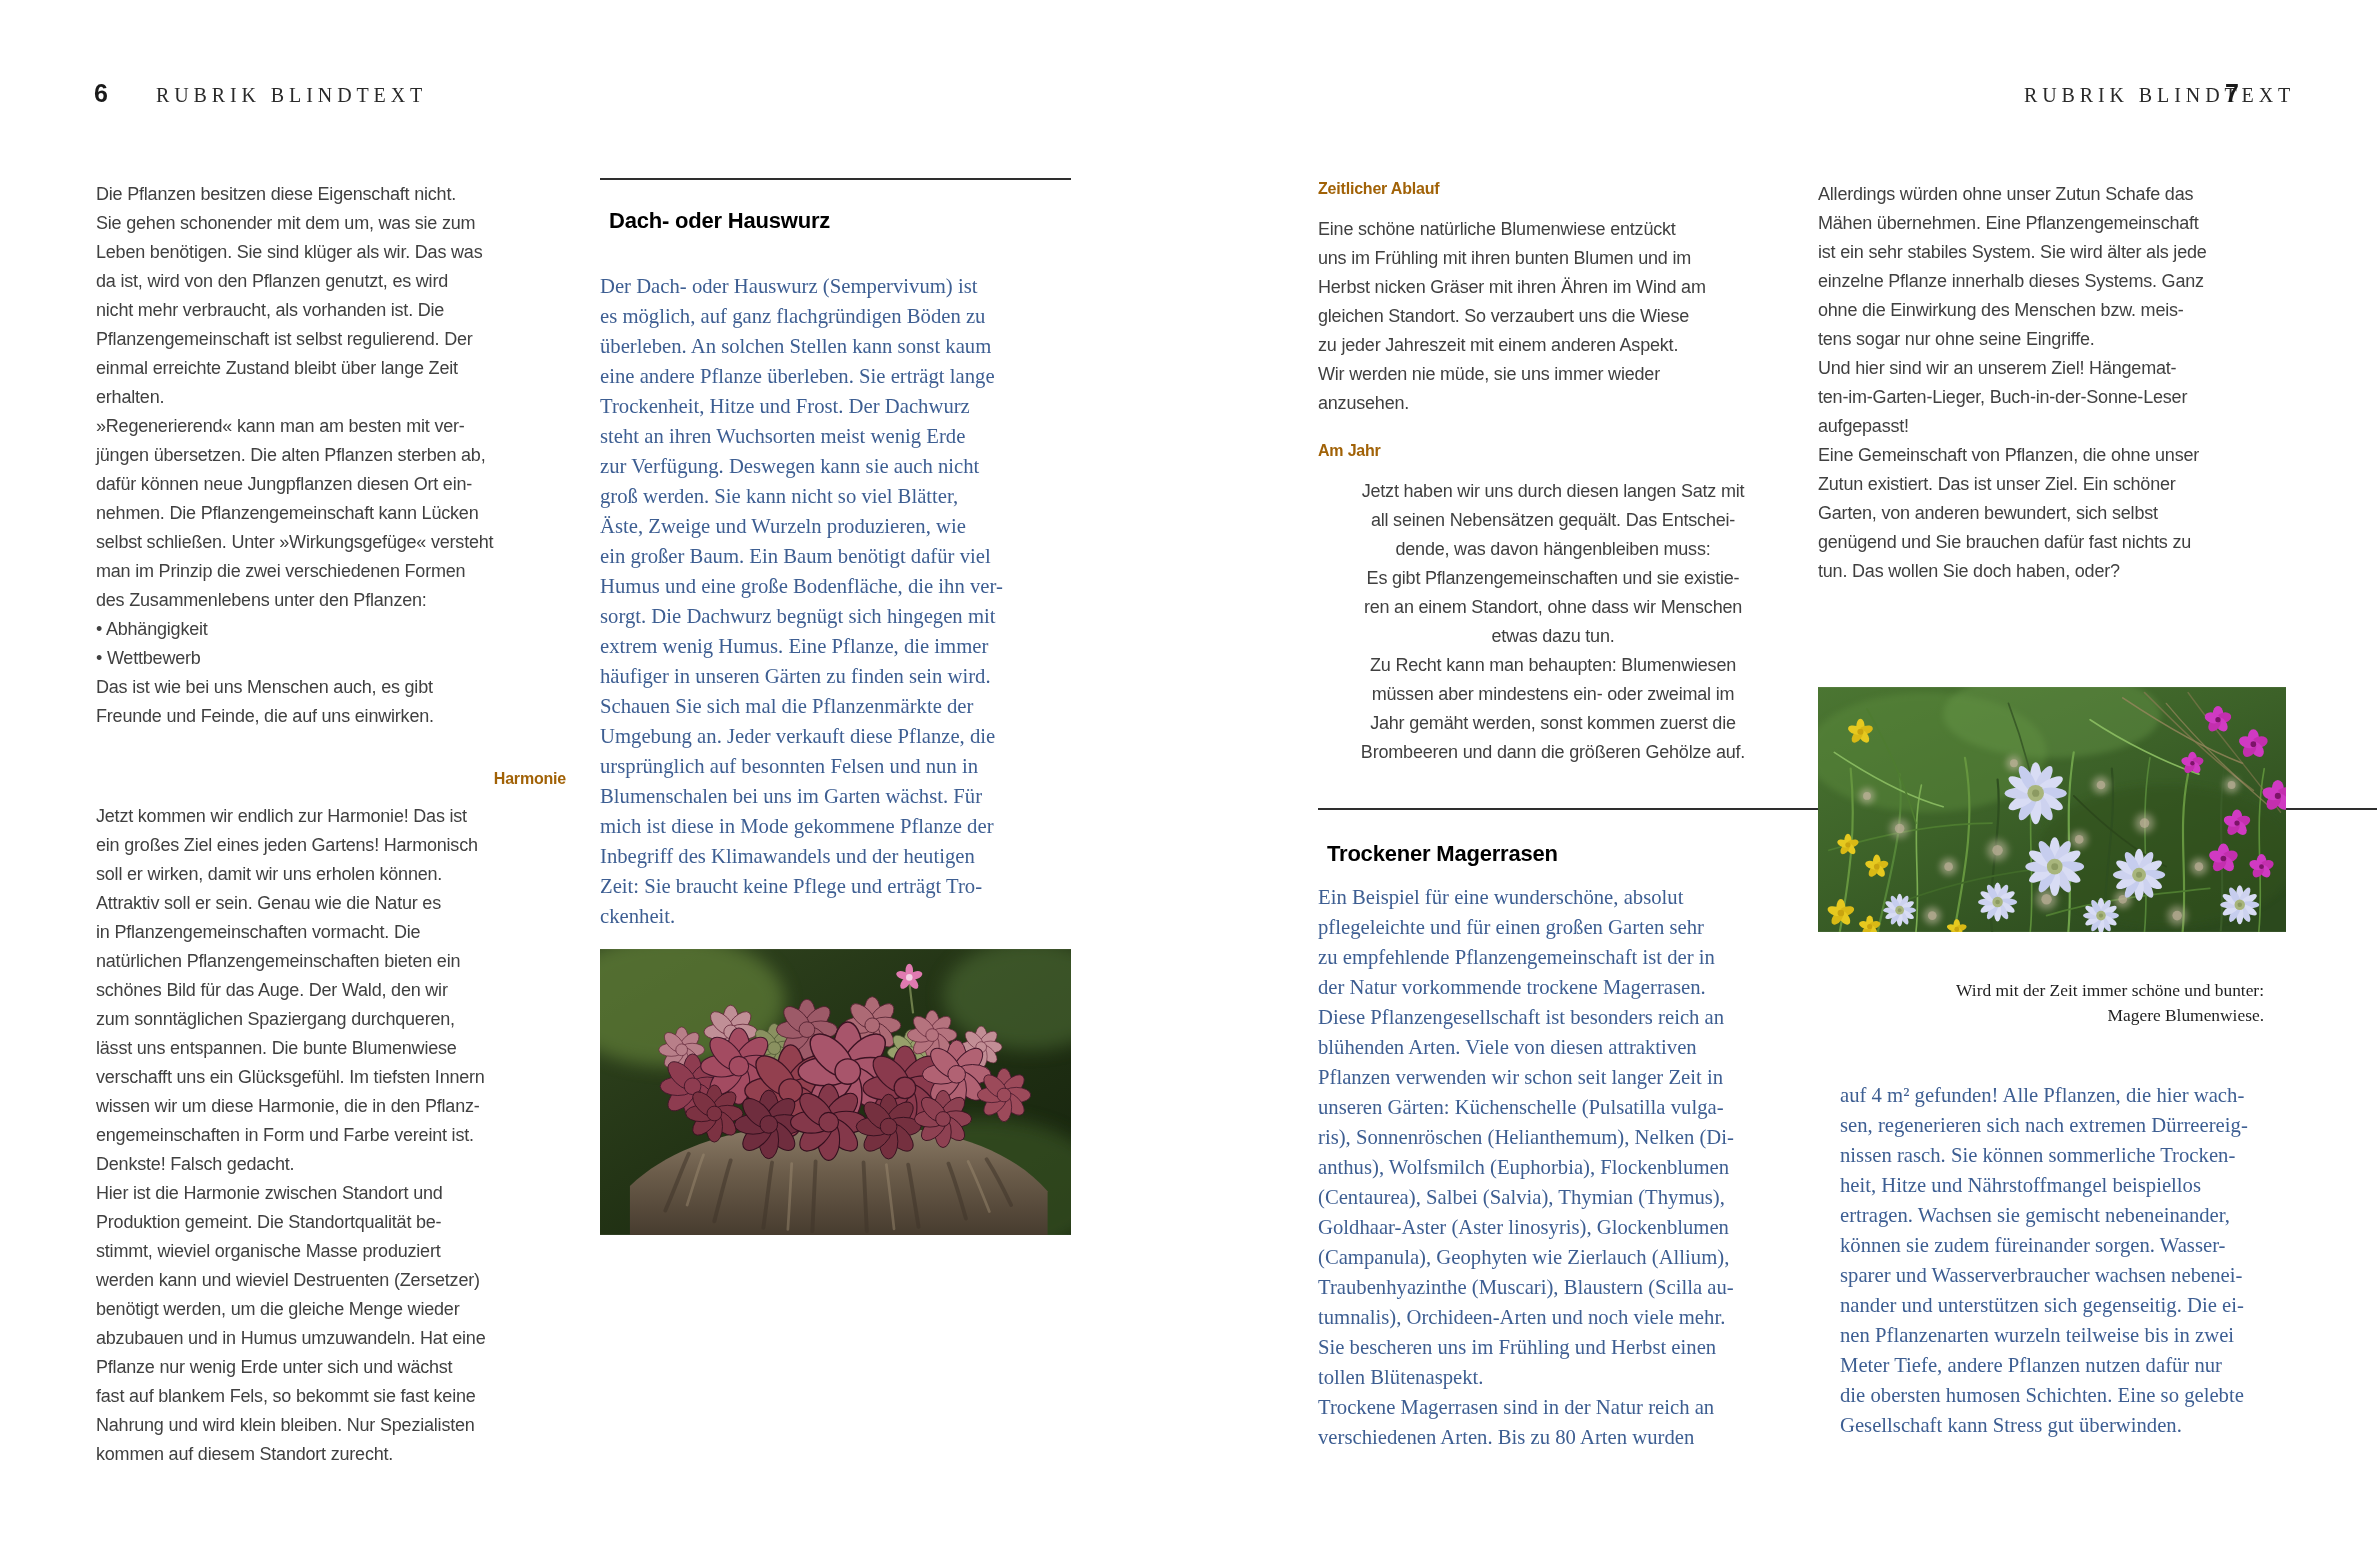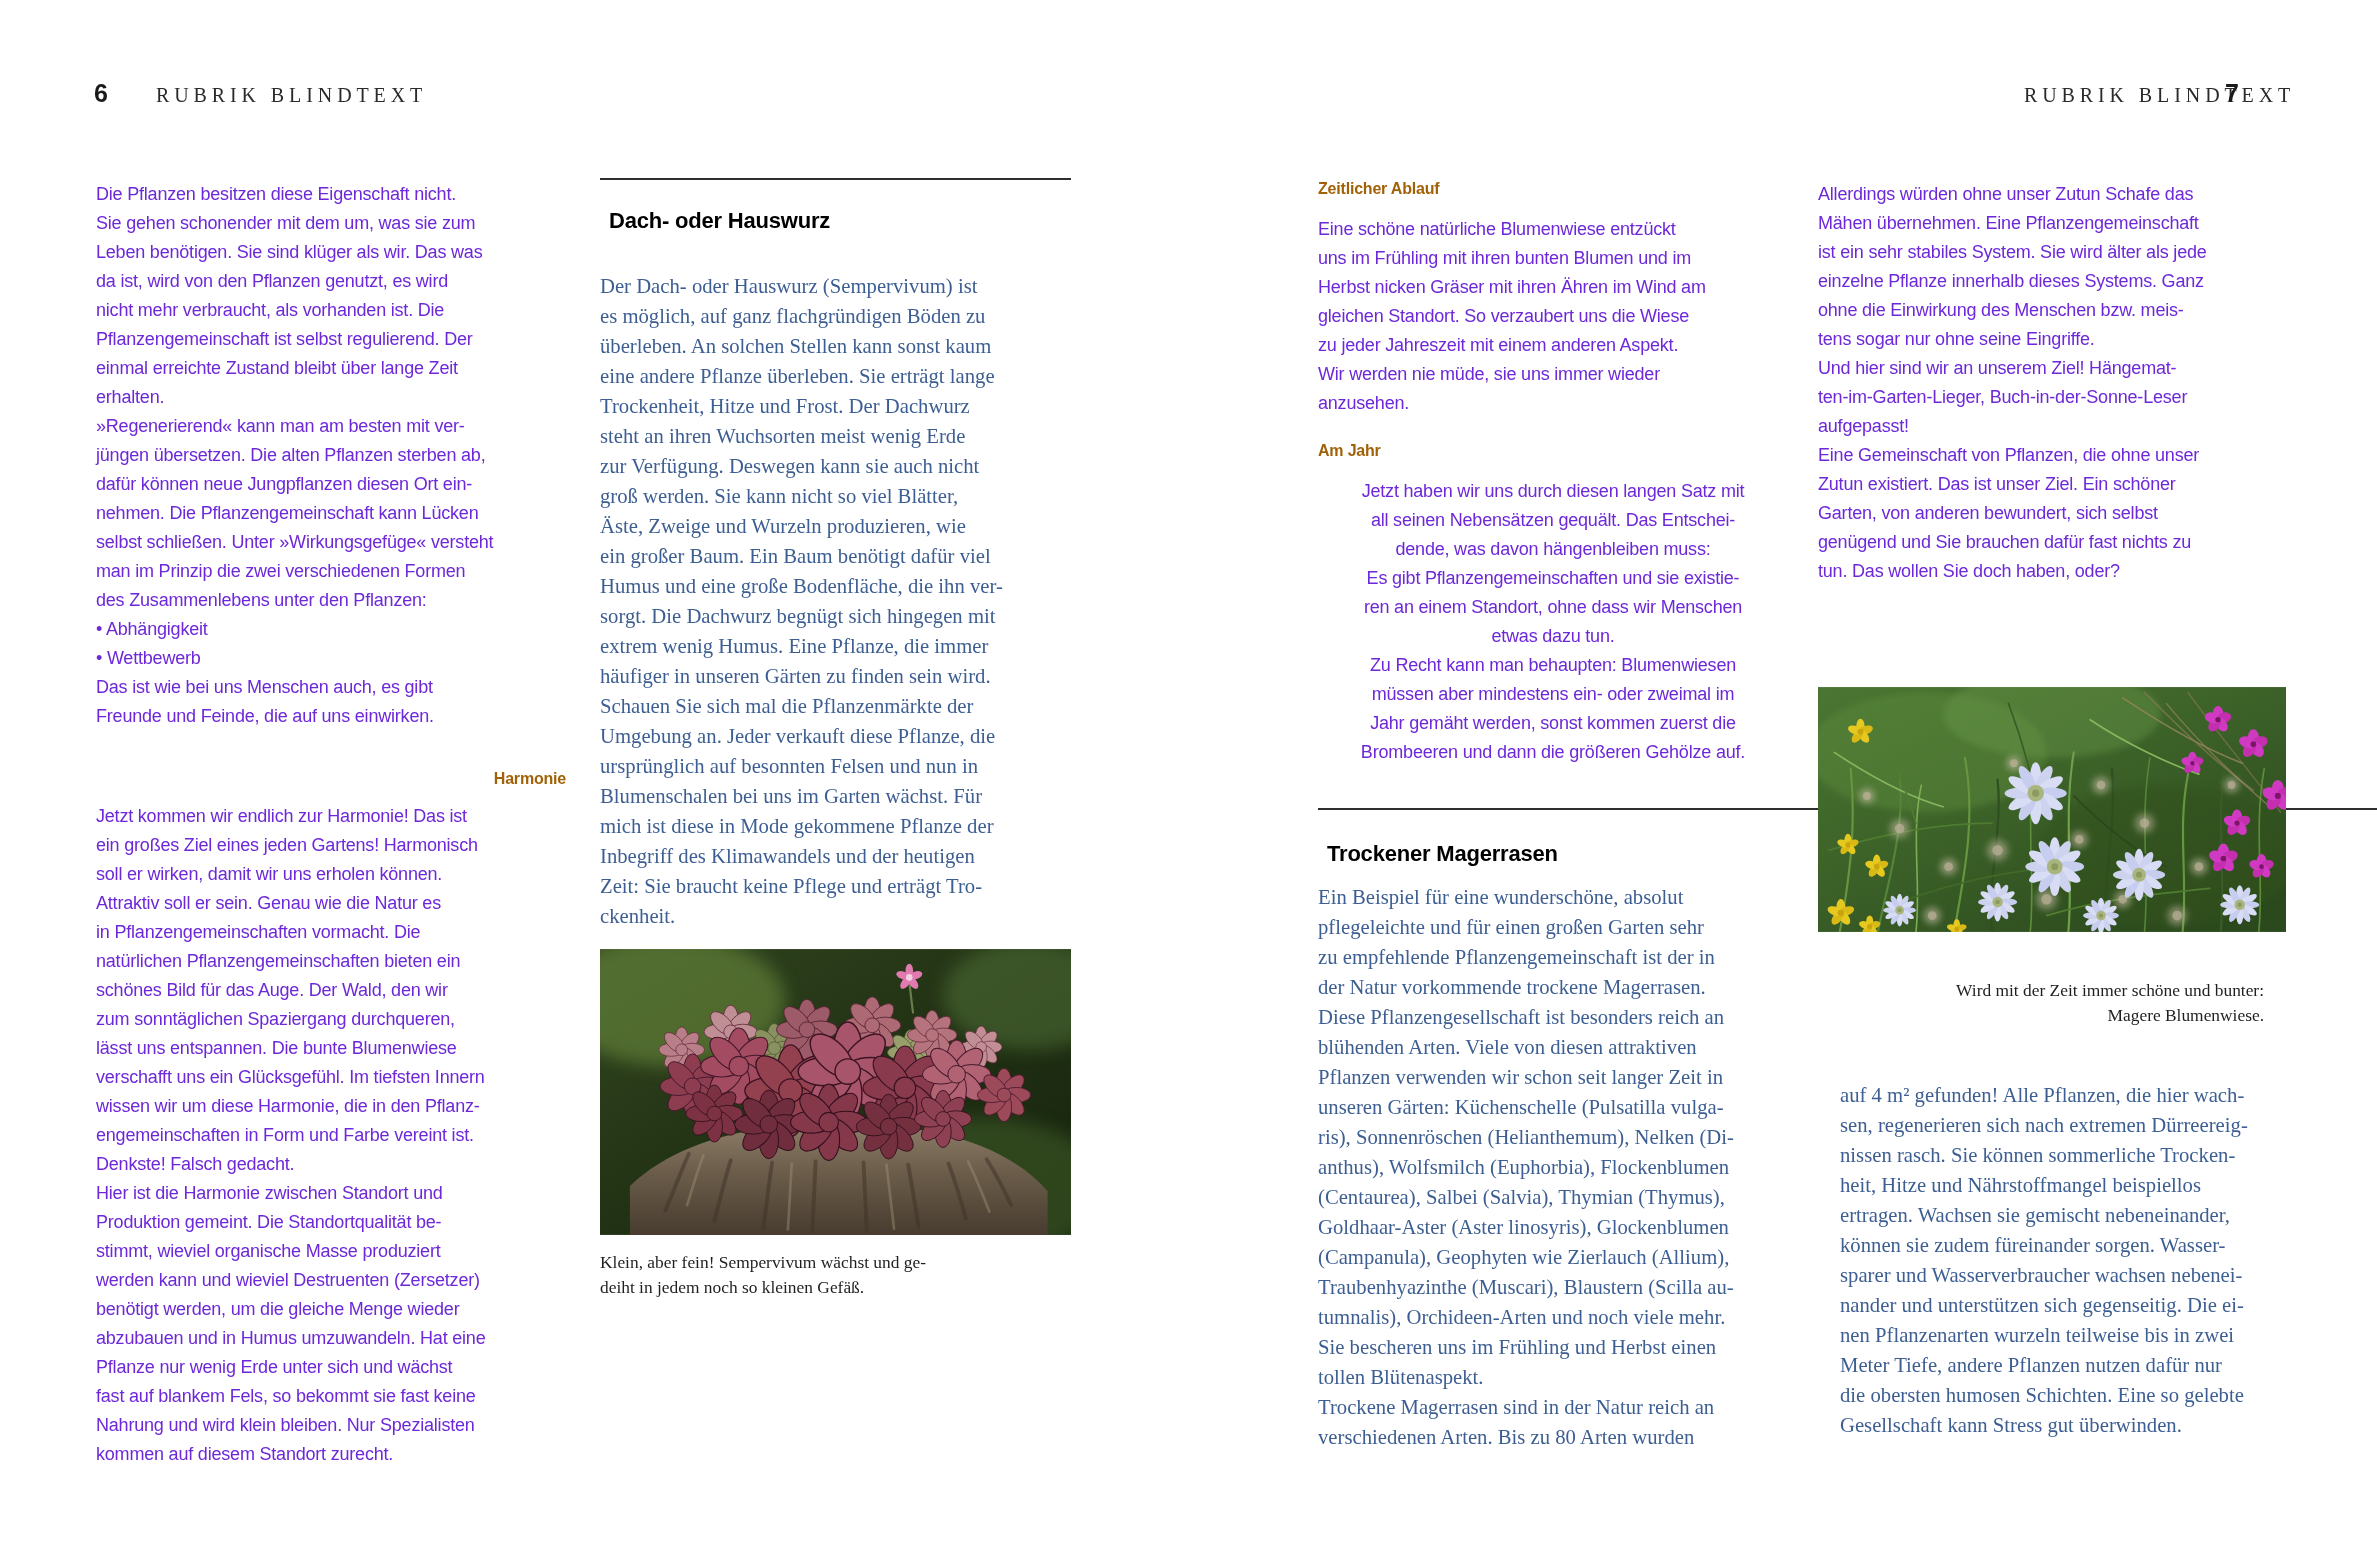--- a/index.html
+++ b/index.html
@@ -7,21 +7,21 @@
           font-family:"Liberation Sans",sans-serif;color:#1d1d1d;}
 
   
   .pagenum{position:absolute;font-family:"Liberation Sans",sans-serif;font-weight:bold;
            font-size:25px;color:#1a1a1a;}
   .runhead{position:absolute;font-family:"Liberation Serif",serif;font-size:20px;
            letter-spacing:4.9px;color:#2a2a2a;}
 
   
   .sans{position:absolute;width:470px;font-family:"Liberation Sans",sans-serif;
-        font-size:18px;line-height:29px;letter-spacing:-0.2px;color:#6d28d9;white-space:pre-line;}
+        font-size:18px;line-height:29px;letter-spacing:-0.2px;color:#404040;white-space:pre-line;}
   .subhead{position:absolute;width:470px;font-family:"Liberation Sans",sans-serif;
            font-weight:bold;font-size:16px;color:#a16207;letter-spacing:-0.2px;}
   .bluehead{position:absolute;width:471px;font-family:"Liberation Sans",sans-serif;
             font-weight:bold;font-size:22px;color:#000000;letter-spacing:-0.2px;margin-left:9px;}
   .serifblue{position:absolute;width:471px;font-family:"Liberation Serif",serif;
              font-size:20.7px;line-height:30px;color:#3d5e92;white-space:pre-line;}
   .caption{position:absolute;width:446px;font-family:"Liberation Serif",serif;
            font-size:17.4px;line-height:24.5px;color:#1f1f1f;white-space:pre-line;}
 
   .rule{position:absolute;height:1.6px;background:#2e2e2e;}
@@ -174,22 +174,20 @@
         <ellipse cx="0" cy="-12" rx="7" ry="13" fill="#e07ab0"></ellipse>
         <ellipse cx="0" cy="-12" rx="7" ry="13" fill="#e07ab0" transform="rotate(72)"></ellipse>
         <ellipse cx="0" cy="-12" rx="7" ry="13" fill="#e07ab0" transform="rotate(144)"></ellipse>
         <ellipse cx="0" cy="-12" rx="7" ry="13" fill="#e07ab0" transform="rotate(216)"></ellipse>
         <ellipse cx="0" cy="-12" rx="7" ry="13" fill="#e07ab0" transform="rotate(288)"></ellipse>
         <circle r="6" fill="#f3cfe2"></circle>
       </g>
     </svg>
   </figure>
 
-  <div class="caption" style="left:600px;top:1250px;">Klein, aber fein! Sempervivum wächst und ge-
-deiht in jedem noch so kleinen Gefäß.</div>
 
   <div class="subhead" style="left:1318px;top:180px;">Zeitlicher Ablauf</div>
   <div class="sans" style="left:1318px;top:215px;">Eine schöne natürliche Blumenwiese entzückt
 uns im Frühling mit ihren bunten Blumen und im
 Herbst nicken Gräser mit ihren Ähren im Wind am
 gleichen Standort. So verzaubert uns die Wiese
 zu jeder Jahreszeit mit einem anderen Aspekt.
 Wir werden nie müde, sie uns immer wieder
 anzusehen.</div>
   <div class="subhead" style="left:1318px;top:442px;">Am Jahr</div>

